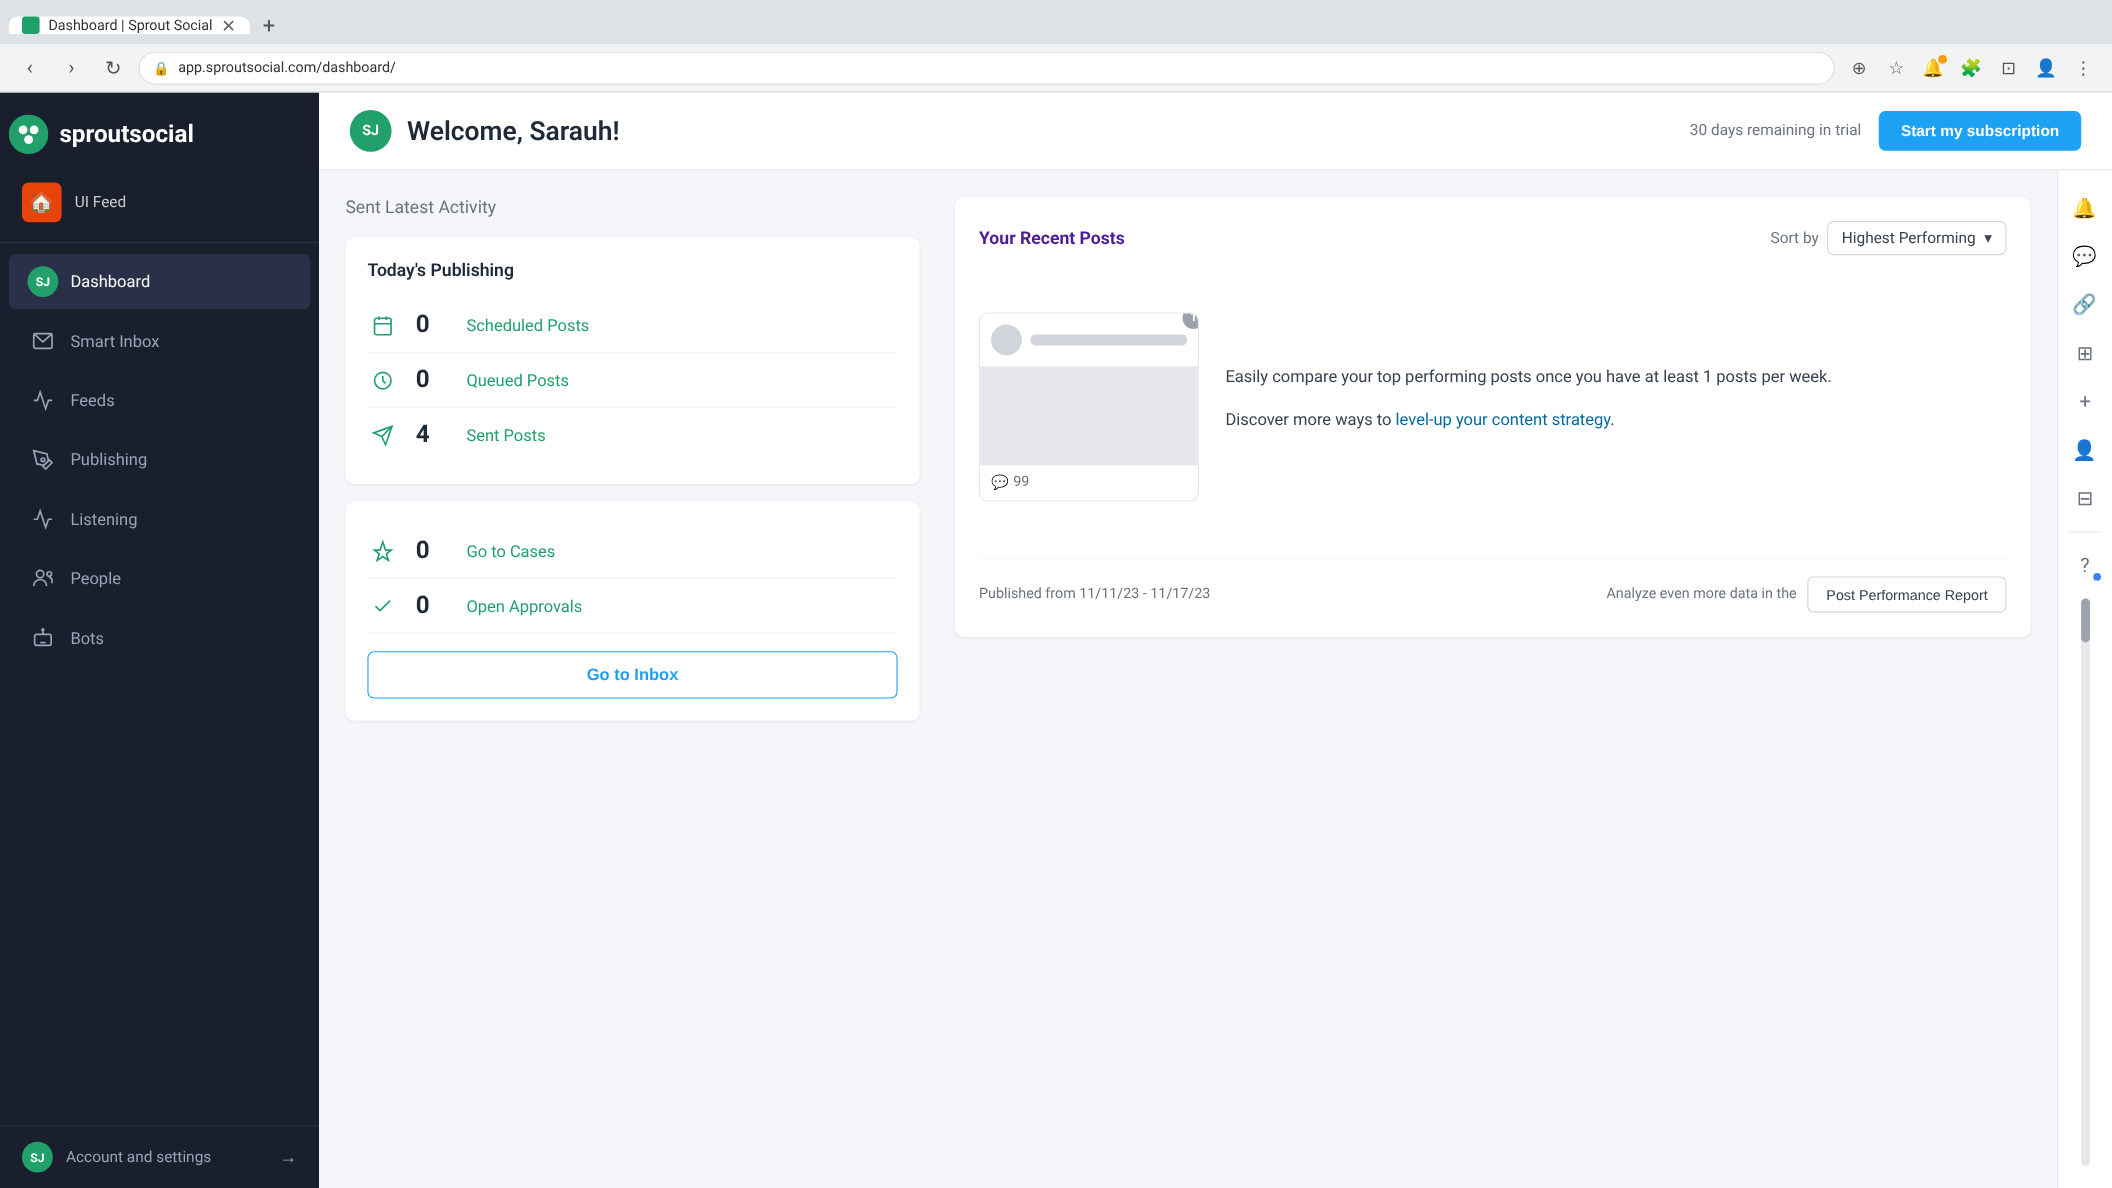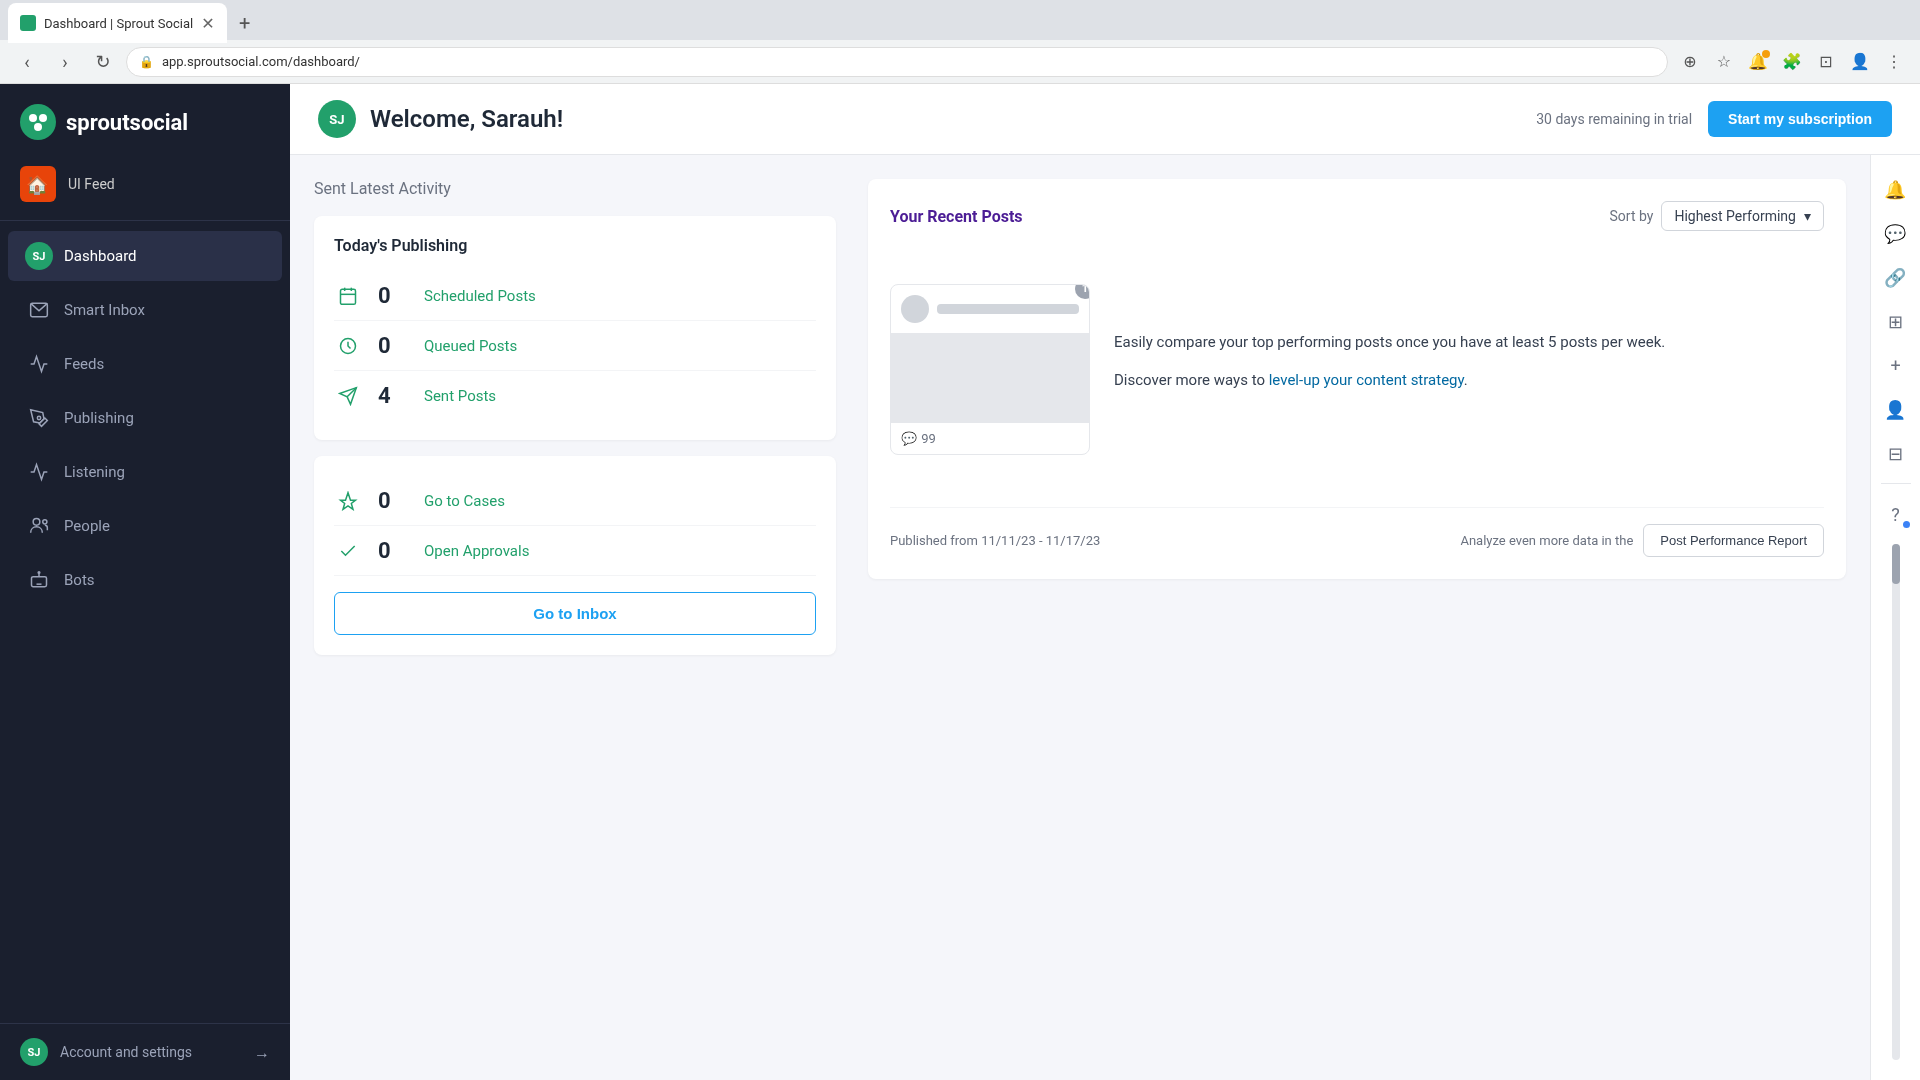--- a/index.html
+++ b/index.html
@@ -1,39 +1,39 @@
 <!DOCTYPE html>
 <html><head>
   <meta charset="utf-8">
   <style>
     * { box-sizing: border-box; margin: 0; padding: 0; }
     body { font-family: -apple-system, BlinkMacSystemFont, 'Segoe UI', Roboto, sans-serif; background: #f5f5f5; display: flex; flex-direction: column; height: 1080px; overflow: hidden; }
 
     
     .browser-chrome { background: #dee1e6; flex-shrink: 0; }
     .tab-bar { display: flex; align-items: center; height: 40px; padding: 6px 8px 0; gap: 4px; }
-    .tab { background: white; border-radius: 8px 8px 0 0; display: flex; align-items: center; gap: 8px; padding: 0 12px; height: 40px; min-width: 200px; font-size: 13px; color: #333; }
+    .tab { background: white; border-radius: 8px 8px 0 0; display: flex; align-items: center; gap: 8px; padding: 0 12px; height: 16px; min-width: 200px; font-size: 13px; color: #333; }
     .tab-favicon { width: 16px; height: 16px; background: #22a06b; border-radius: 3px; flex-shrink: 0; }
     .tab-title { flex: 1; white-space: nowrap; overflow: hidden; text-overflow: ellipsis; }
     .tab-close { color: #666; cursor: pointer; font-size: 16px; }
     .tab-add { width: 28px; height: 28px; display: flex; align-items: center; justify-content: center; color: #555; font-size: 20px; cursor: pointer; }
     .nav-bar { background: #f1f3f4; display: flex; align-items: center; height: 44px; padding: 0 12px; gap: 8px; border-bottom: 1px solid #ddd; }
     .nav-btn { width: 30px; height: 30px; display: flex; align-items: center; justify-content: center; color: #555; font-size: 18px; cursor: pointer; border-radius: 50%; }
     .address-bar { flex: 1; background: white; border-radius: 20px; height: 30px; display: flex; align-items: center; padding: 0 12px; gap: 8px; border: 1px solid #ddd; font-size: 13px; color: #333; }
     .lock-icon { color: #444; font-size: 12px; }
     .nav-actions { display: flex; gap: 6px; align-items: center; }
     .nav-action-btn { width: 28px; height: 28px; display: flex; align-items: center; justify-content: center; color: #555; font-size: 16px; cursor: pointer; border-radius: 50%; position: relative; }
     .badge { position: absolute; top: 2px; right: 2px; width: 8px; height: 8px; background: #f59e0b; border-radius: 50%; }
 
     
     .app { display: flex; flex: 1; overflow: hidden; }
 
     
     .sidebar { width: 290px; background: #1a1f2e; display: flex; flex-direction: column; flex-shrink: 0; color: white; }
-    .logo { padding: 20px 20px 16px; display: flex; align-items: center; gap: 10px; }
+    .logo { padding: 20px 8px 16px; display: flex; align-items: center; gap: 10px; }
     .logo-icon { width: 36px; height: 36px; }
     .logo-text { font-size: 22px; color: white; font-weight: 300; }
     .logo-text span { font-weight: 700; }
     .profile-item { display: flex; align-items: center; gap: 12px; padding: 10px 20px; cursor: pointer; }
     .profile-icon { width: 36px; height: 36px; background: #e8440a; border-radius: 6px; display: flex; align-items: center; justify-content: center; font-size: 18px; }
     .profile-name { color: #ccc; font-size: 14px; }
     .sidebar-divider { height: 1px; background: #2d3348; margin: 8px 0; }
     .nav-item { display: flex; align-items: center; gap: 14px; padding: 14px 20px; cursor: pointer; color: #9ba3b8; font-size: 15px; border-radius: 6px; margin: 2px 8px; transition: background 0.15s; }
     .nav-item.active { background: #2a3048; color: white; }
     .nav-icon { width: 22px; height: 22px; display: flex; align-items: center; justify-content: center; flex-shrink: 0; }
@@ -347,21 +347,21 @@
                 <div class="post-name-placeholder"></div>
               </div>
               <div class="post-image-placeholder"></div>
               <div class="post-comments">
                 <span>💬</span>
                 <span>99</span>
               </div>
             </div>
 
             <div class="post-info">
-              <p class="post-info-text">Easily compare your top performing posts once you have at least 5 posts per week.</p>
+              <p class="post-info-text">Easily compare your top performing posts once you have at least 1 posts per week.</p>
               <p class="post-info-text">
                 <span>Discover more ways to</span>
                 <a href="#" class="post-info-link">level-up your content strategy</a><span>.</span>
               </p>
             </div>
           </div>
 
           <div class="recent-posts-footer">
             <span class="published-range">Published from 11/11/23 - 11/17/23</span>
             <div style="display:flex;align-items:center;gap:10px;">

